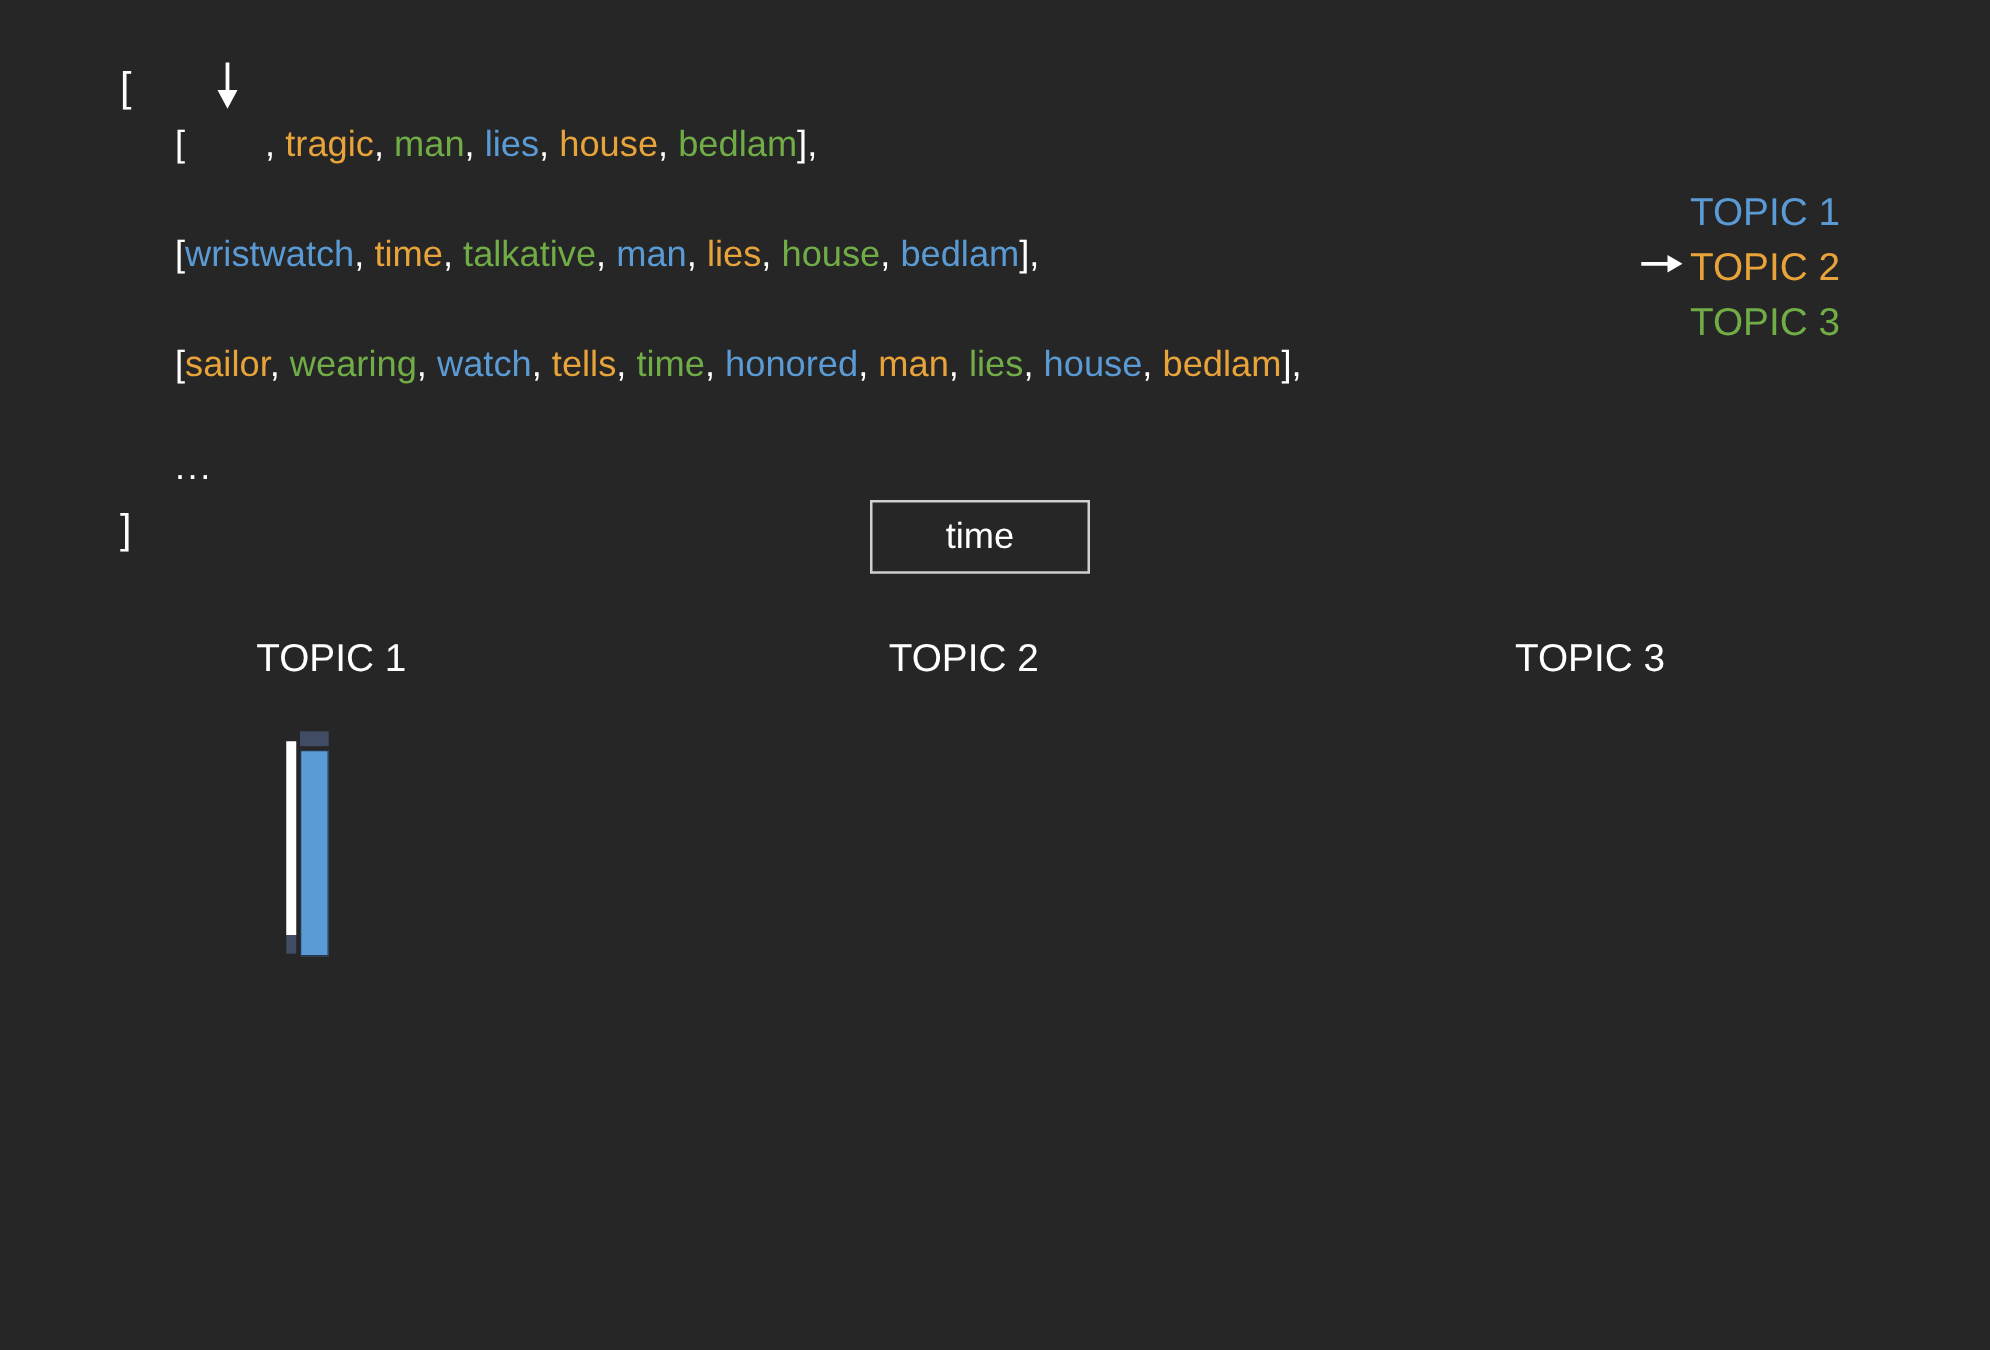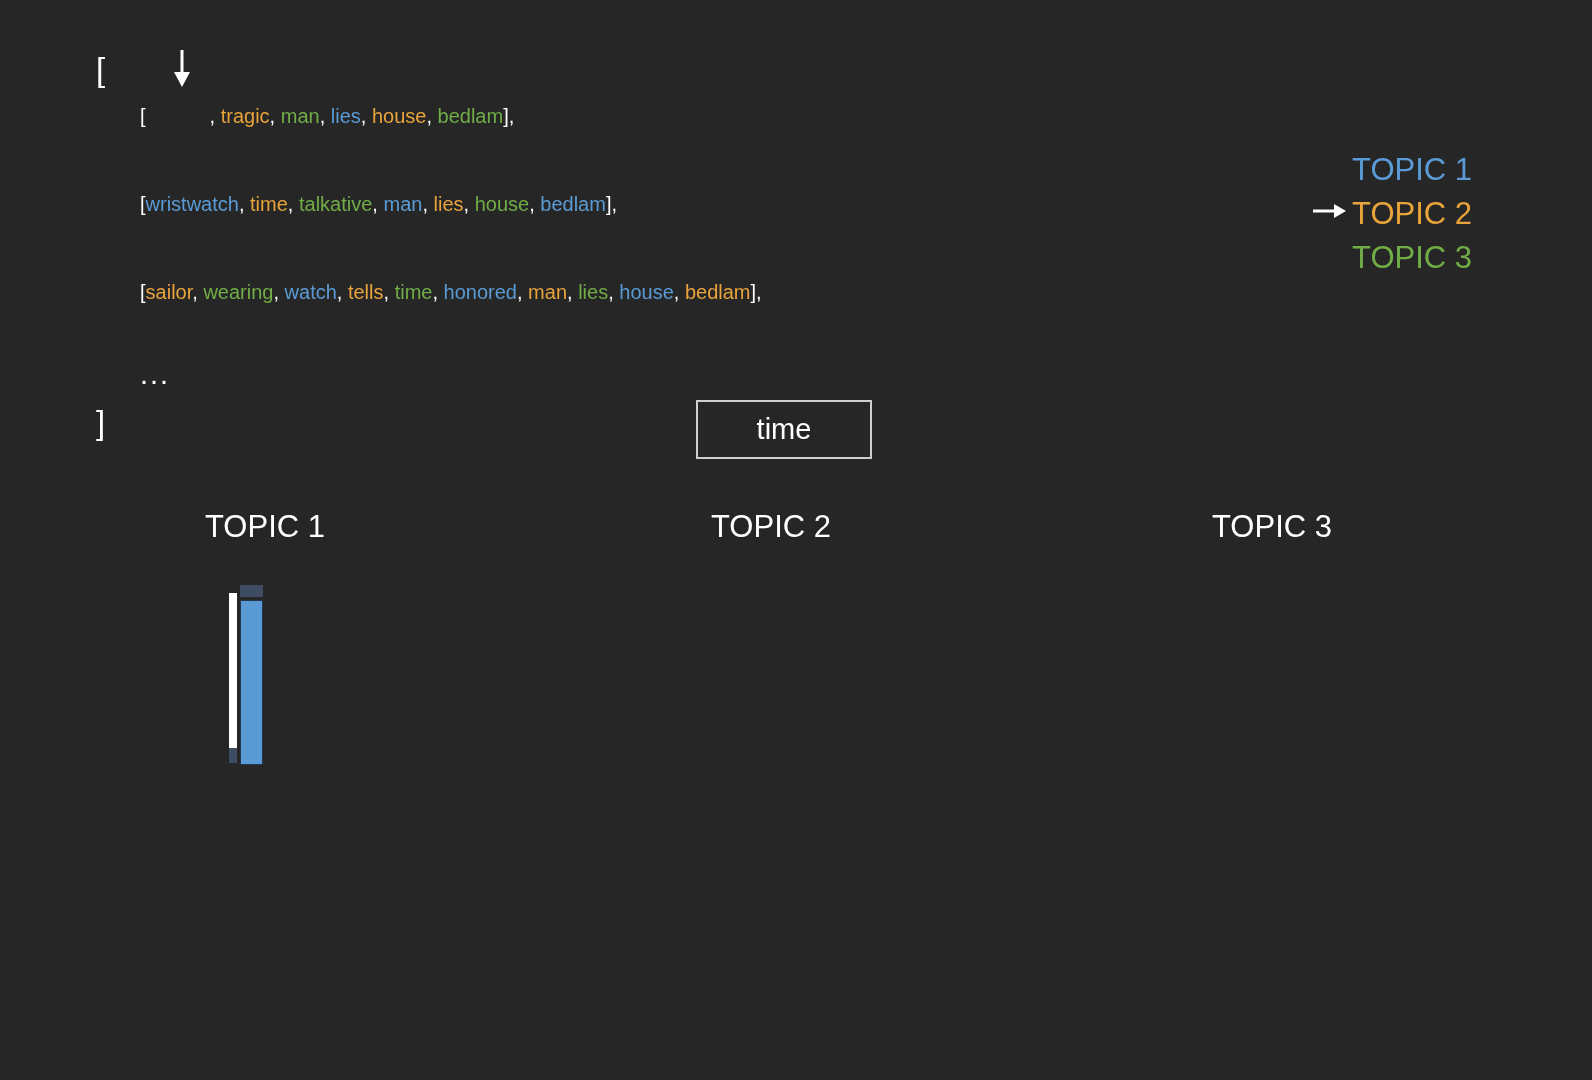--- a/index.html
+++ b/index.html
@@ -5,21 +5,21 @@
   html,body{margin:0;padding:0;background:#000;}
   #canvas{
     position:relative;width:1592px;height:1080px;overflow:hidden;
     background:var(--bg,#262626);
     font-family:"Liberation Sans",sans-serif;
     color:var(--white,#fff);
   }
   .abs{position:absolute;}
   
   .outer-bracket{font-size:33px;line-height:40px;color:var(--white);}
-  .doc-row{left:140px;font-size:20px;line-height:38px;white-space:pre;}
+  .doc-row{left:140px;font-size:29px;line-height:38px;white-space:pre;}
   .c-w{color:var(--white);}
   .c-t1{color:var(--t1);}
   .c-t2{color:var(--t2);}
   .c-t3{color:var(--t3);}
   .blank-token{display:inline-block;width:64px;}
   .ellipsis{left:140px;top:358px;font-size:29px;letter-spacing:2px;color:var(--white);}
   
   .legend-label{left:1352px;font-size:31px;line-height:38px;font-weight:400;}
   .legend-t1{color:var(--t1);}
   .legend-t2{color:var(--t2);}

